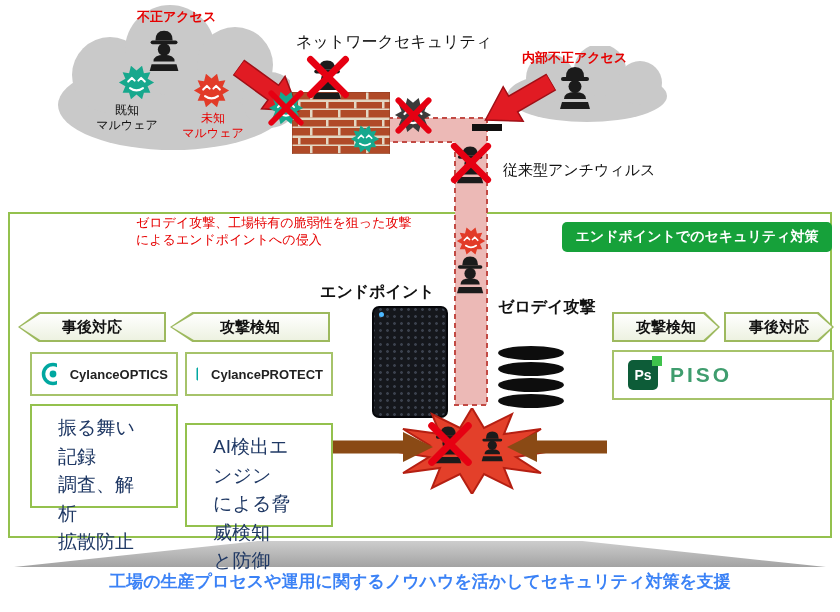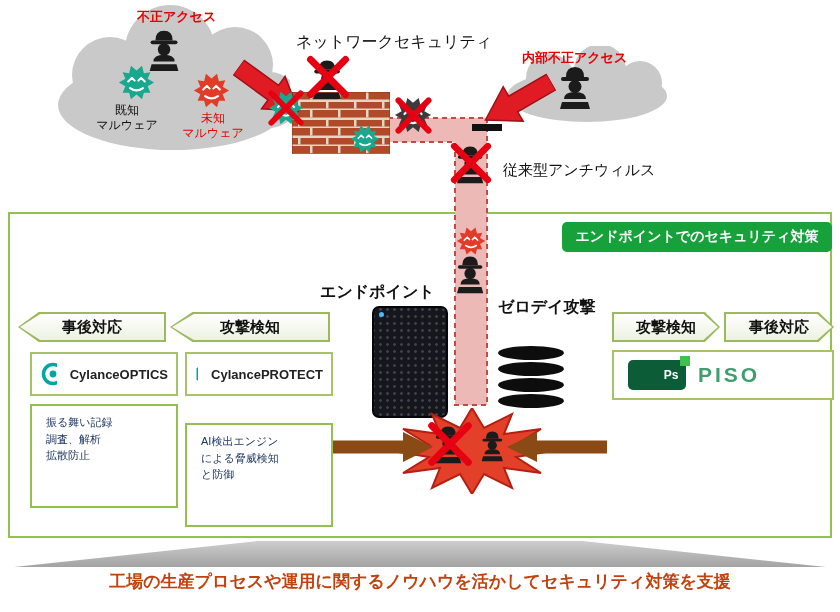--- a/index.html
+++ b/index.html
@@ -40,29 +40,28 @@
   .banner.right .bg,.banner.right .fg{clip-path:polygon(0 0,86% 0,100% 50%,86% 100%,0 100%);}
 
   
   .pbox{
     position:absolute;background:#fff;border:2px solid #a6c36a;
     display:flex;align-items:center;gap:13px;padding:0 8px;box-sizing:border-box;
   }
   .pname{font-size:13px;font-weight:600;color:#222;}
   .dbox{
     position:absolute;background:#fff;border:2px solid #94c14e;color:#1f3864;
-    font-size:11px;line-height:1.5;padding:8px 14px;white-space:pre-line;box-sizing:border-box;
+    font-size:19px;line-height:1.5;padding:8px 26px;white-space:pre-line;box-sizing:border-box;
   }
 
   
   .piso-logo{
     position:relative;width:30px;height:30px;background:#0d5c38;border-radius:5px;
-    color:#fff;font-weight:bold;font-size:12px;display:flex;align-items:center;justify-content:center;
+    color:#fff;font-weight:bold;font-size:14px;display:flex;align-items:center;justify-content:center;
     flex:0 0 auto;
-    padding-left:28px;
   }
   .piso-logo .sq{position:absolute;right:-4px;top:-4px;width:10px;height:10px;background:#3fc24c;}
   .piso-name{font-size:21px;letter-spacing:3px;color:#3f9d6e;font-weight:700;}
 
   
   .barrow{position:absolute;width:100px;height:30px;background:#8a4a15;}
   .barrow.r{clip-path:polygon(0 28%,70% 28%,70% 0,100% 50%,70% 100%,70% 72%,0 72%);}
   .barrow.l{clip-path:polygon(100% 28%,30% 28%,30% 0,0 50%,30% 100%,30% 72%,100% 72%);}
 
   
@@ -75,21 +74,21 @@
   .server .led{position:absolute;left:7px;top:6px;width:5px;height:5px;border-radius:50%;background:#4db8ff;}
 
   
   .trap{
     position:absolute;left:14px;top:541px;width:812px;height:26px;
     background:linear-gradient(180deg,#cdcdcd,#a3a3a3);
     clip-path:polygon(30% 0,70% 0,100% 100%,0 100%);
   }
   .footer-msg{
     position:absolute;left:0;top:570px;width:840px;text-align:center;
-    color:#c2410c;font-weight:bold;font-size:17px;
+    color:#3b82f6;font-weight:bold;font-size:17px;
   }
 </style>
 </head>
 <body>
 
 <svg width="0" height="0" style="position:absolute" aria-hidden="true">
   <defs>
     <symbol id="sym-hacker" viewBox="0 0 48 48">
       <g fill="currentColor">
         <path d="M14,15 Q14,5 23,5 Q32,5 32,15 Z"></path>
@@ -214,20 +213,22 @@
   <svg class="abs z3" style="left:450px;top:142px;color:#1b1b1b" width="42" height="42">
       <use href="#sym-hacker"></use>
     </svg>
   <svg class="abs z4" style="left:447px;top:139px" width="48" height="48">
       <use href="#sym-cross"></use>
     </svg>
   <div class="lbl z3" style="left:503px;top:161px;font-size:15px">従来型アンチウィルス</div>
 
   <div class="mainbox z0"></div>
 
+  <div class="lbl red pre z3" style="left:136px;top:215px;font-size:13px;line-height:1.3">ゼロデイ攻撃、工場特有の脆弱性を狙った攻撃
+によるエンドポイントへの侵入</div>
 
   <div class="badge z3">エンドポイントでのセキュリティ対策</div>
 
   <svg class="abs z3" style="left:456px;top:226px;color:#e23b28" width="30" height="30">
       <use href="#sym-virus"></use>
     </svg>
   <svg class="abs z3" style="left:450px;top:252px;color:#1b1b1b" width="42" height="42">
       <use href="#sym-hacker"></use>
     </svg>
 

